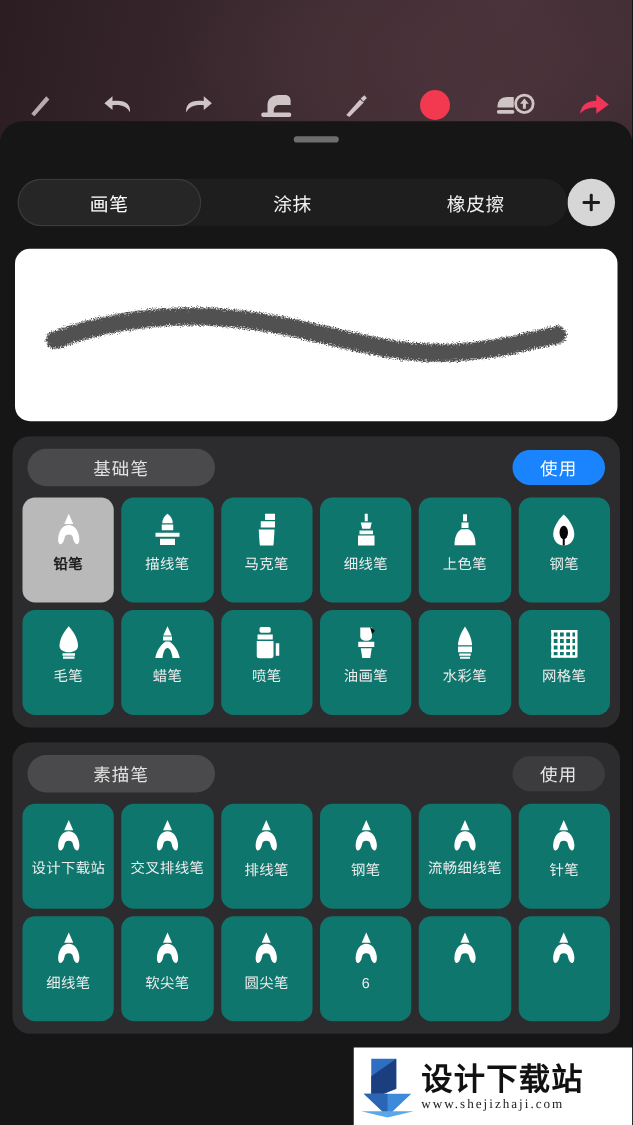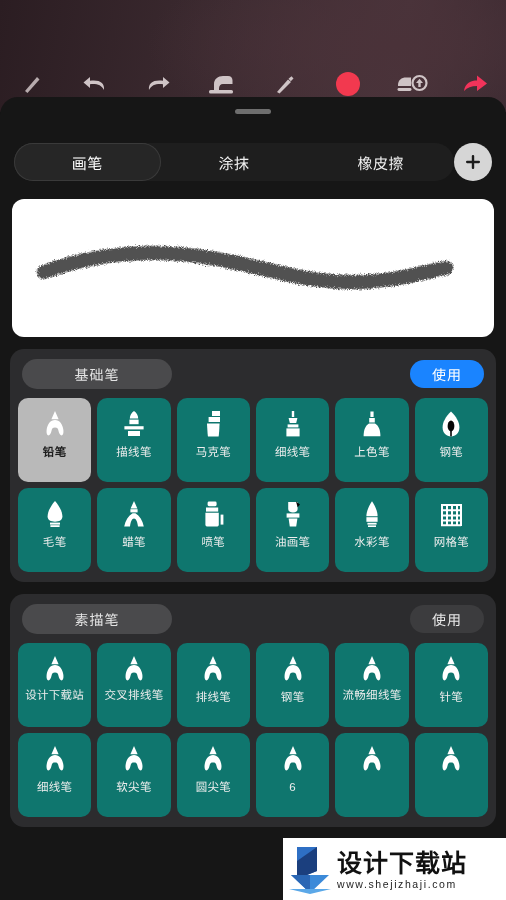--- a/index.html
+++ b/index.html
@@ -198,21 +198,21 @@
   .wm-text { margin-left: 4px; }
   .wm-title {
     font-size: 25px; line-height: 27px;
     color: #111111; font-weight: bold;
     letter-spacing: 1px;
     font-family: "DejaVu Sans", "Liberation Sans", sans-serif;
   }
   .wm-url {
     font-size: 10.5px; line-height: 14px;
     color: #1d1d1d; letter-spacing: 1.6px;
-    font-family: Liberation Sans, sans-serif;
+    font-family: Liberation Serif, serif;
   }
 </style>
 </head>
 <body>
 
 <div id="app">
 
   <div class="canvas-backdrop"></div>
   <div class="toolbar" id="toolbar">
       <div class="tool">

